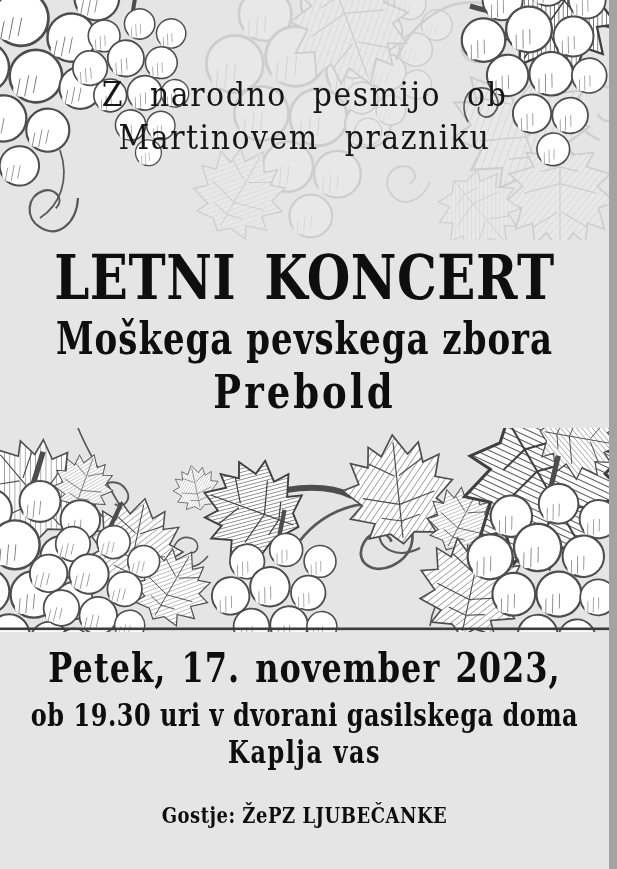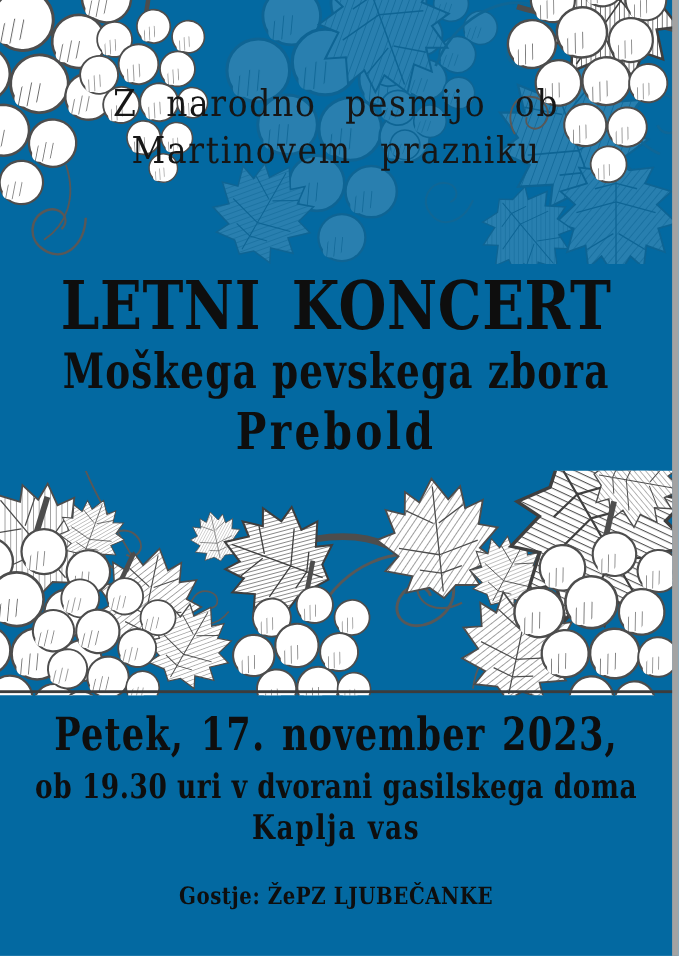--- a/index.html
+++ b/index.html
@@ -1,22 +1,22 @@
 <!DOCTYPE html>
 <html><head>
 <meta charset="utf-8">
 <style>
   * { margin:0; padding:0; box-sizing:border-box; }
   html,body { background:#ffffff; }
   body { font-family:"DejaVu Serif", serif; }
 
   .poster{
     position:relative; width:617px; height:869px;
-    background:#0369a1; overflow:hidden;
-    border-right:6px solid #a3a3a3;
+    background:#e5e5e5; overflow:hidden;
+    border-right:8px solid #a3a3a3;
     color:#0e0e0e;
   }
   .abs{ position:absolute; left:0; width:100%; text-align:center; line-height:1; white-space:nowrap; }
 
   .pre-title{
     top:74px; font-size:30px; color:#161616;
     letter-spacing:1.5px; word-spacing:15px; line-height:38px;
     transform:scaleY(1.12); transform-origin:top center;
   }
   .title{

